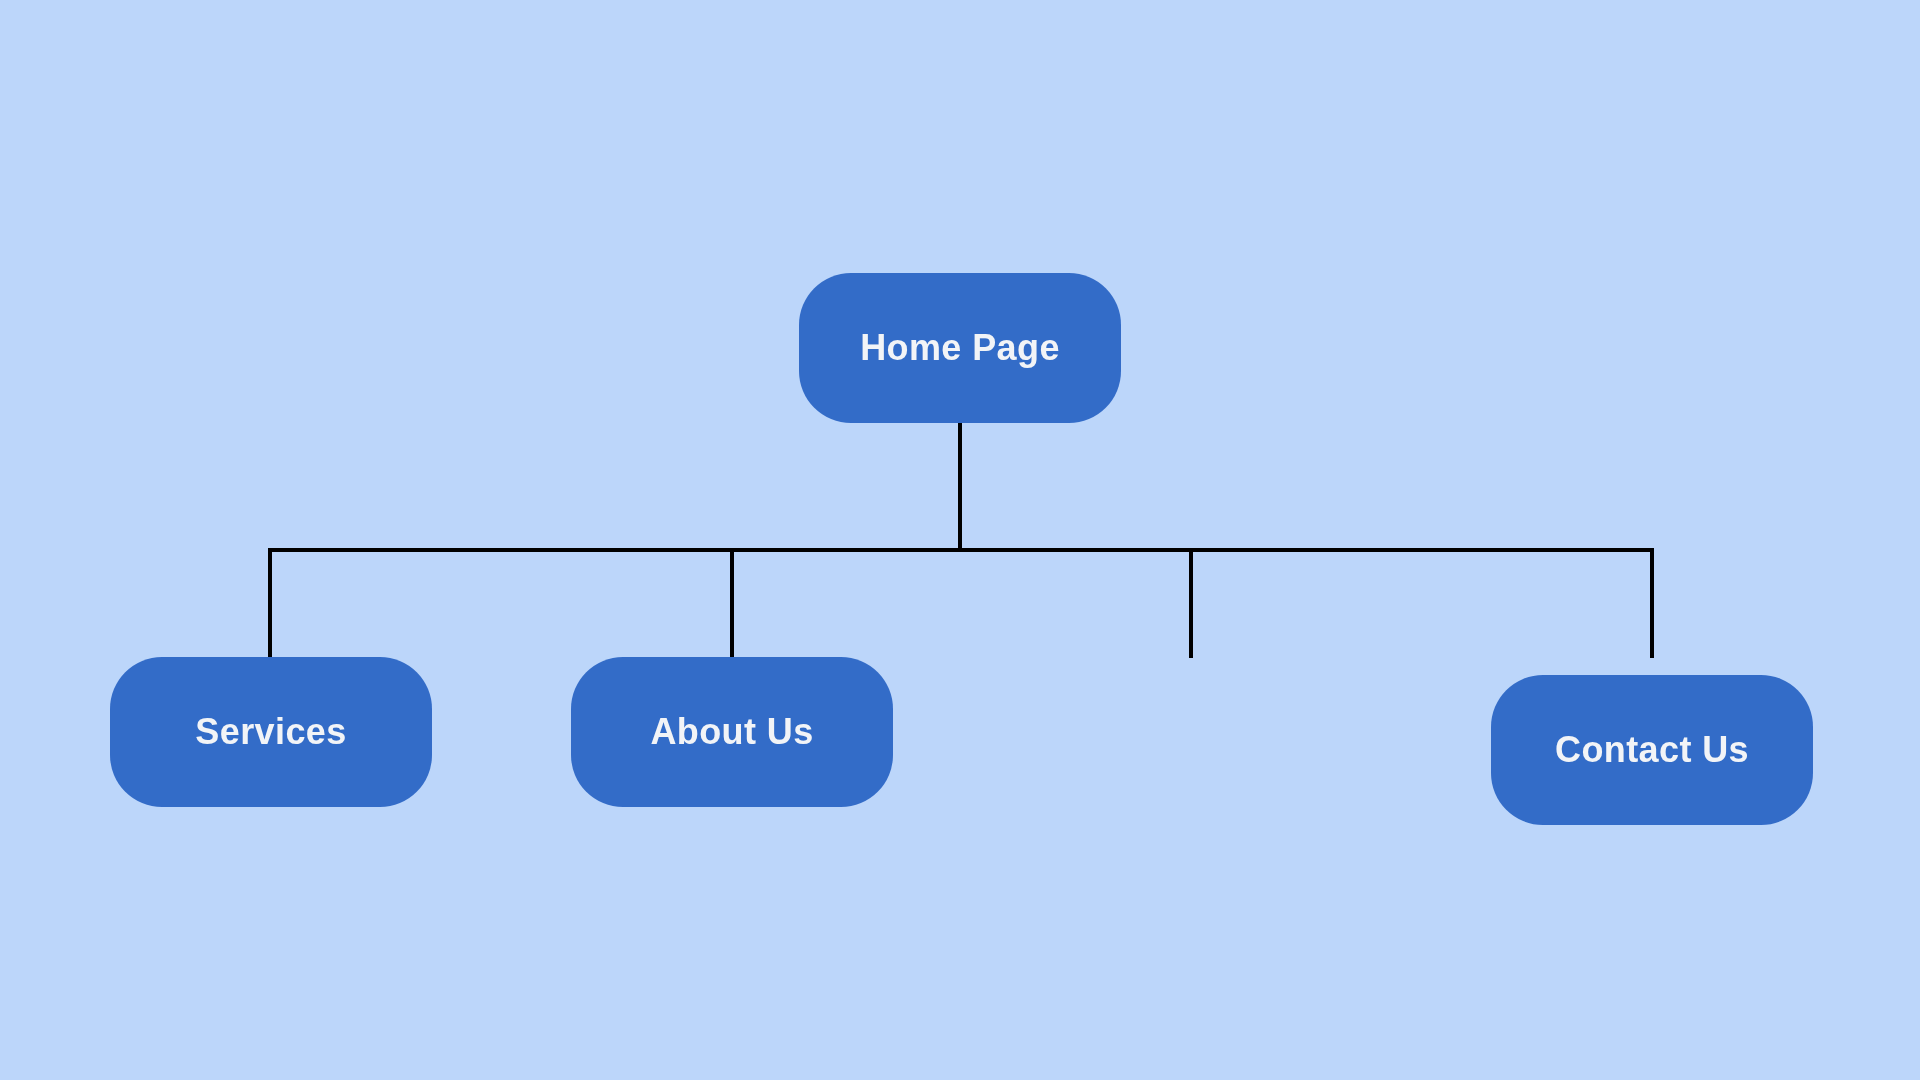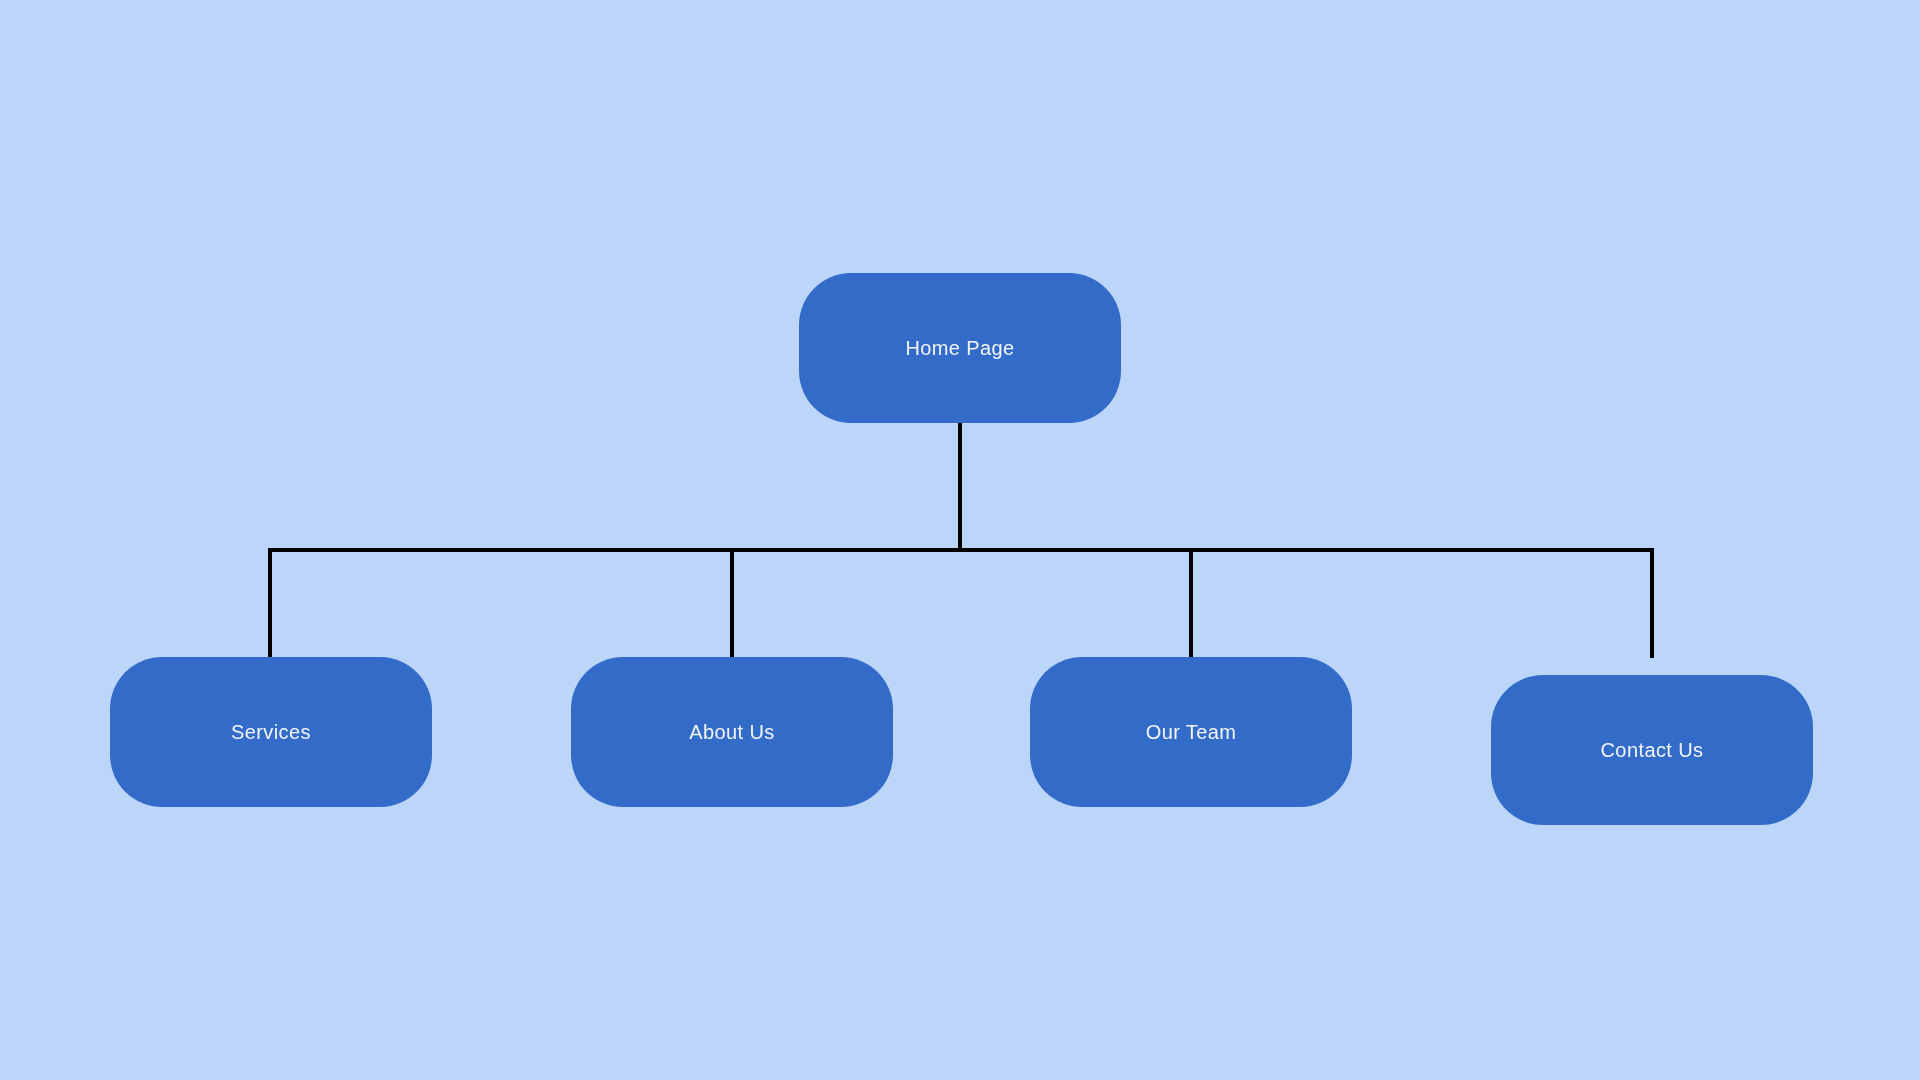--- a/index.html
+++ b/index.html
@@ -30,22 +30,22 @@
     height:150px;
     background:var(--node-fill);
     border-radius:52px;
     display:flex;
     align-items:center;
     justify-content:center;
     cursor:pointer;
   }
   .node-label{
     color:var(--node-text);
-    font-size:20px;
-    font-weight:400;
+    font-size:36px;
+    font-weight:700;
     letter-spacing:.4px;
     text-align:right;
     user-select:none;
   }
   
   .stem-root      {left:958px;  top:421px; width:4px;    height:131px;}
   .hbar           {left:268px;  top:548px; width:1386px; height:4px;}
   .stem-services  {left:268px;  top:548px; width:4px;    height:110px;}
   .stem-about     {left:730px;  top:548px; width:4px;    height:110px;}
   .stem-team      {left:1189px; top:548px; width:4px;    height:110px;}
@@ -74,21 +74,18 @@
   </div>
 
   <div class="node node-services">
     <span class="node-label">Services</span>
   </div>
 
   <div class="node node-about">
     <span class="node-label">About Us</span>
   </div>
 
-  <div class="node node-team">
-    <span class="node-label">Our Team</span>
-  </div>
 
   <div class="node node-contact">
     <span class="node-label">Contact Us</span>
   </div>
 
 </div>
 
 </body></html>

